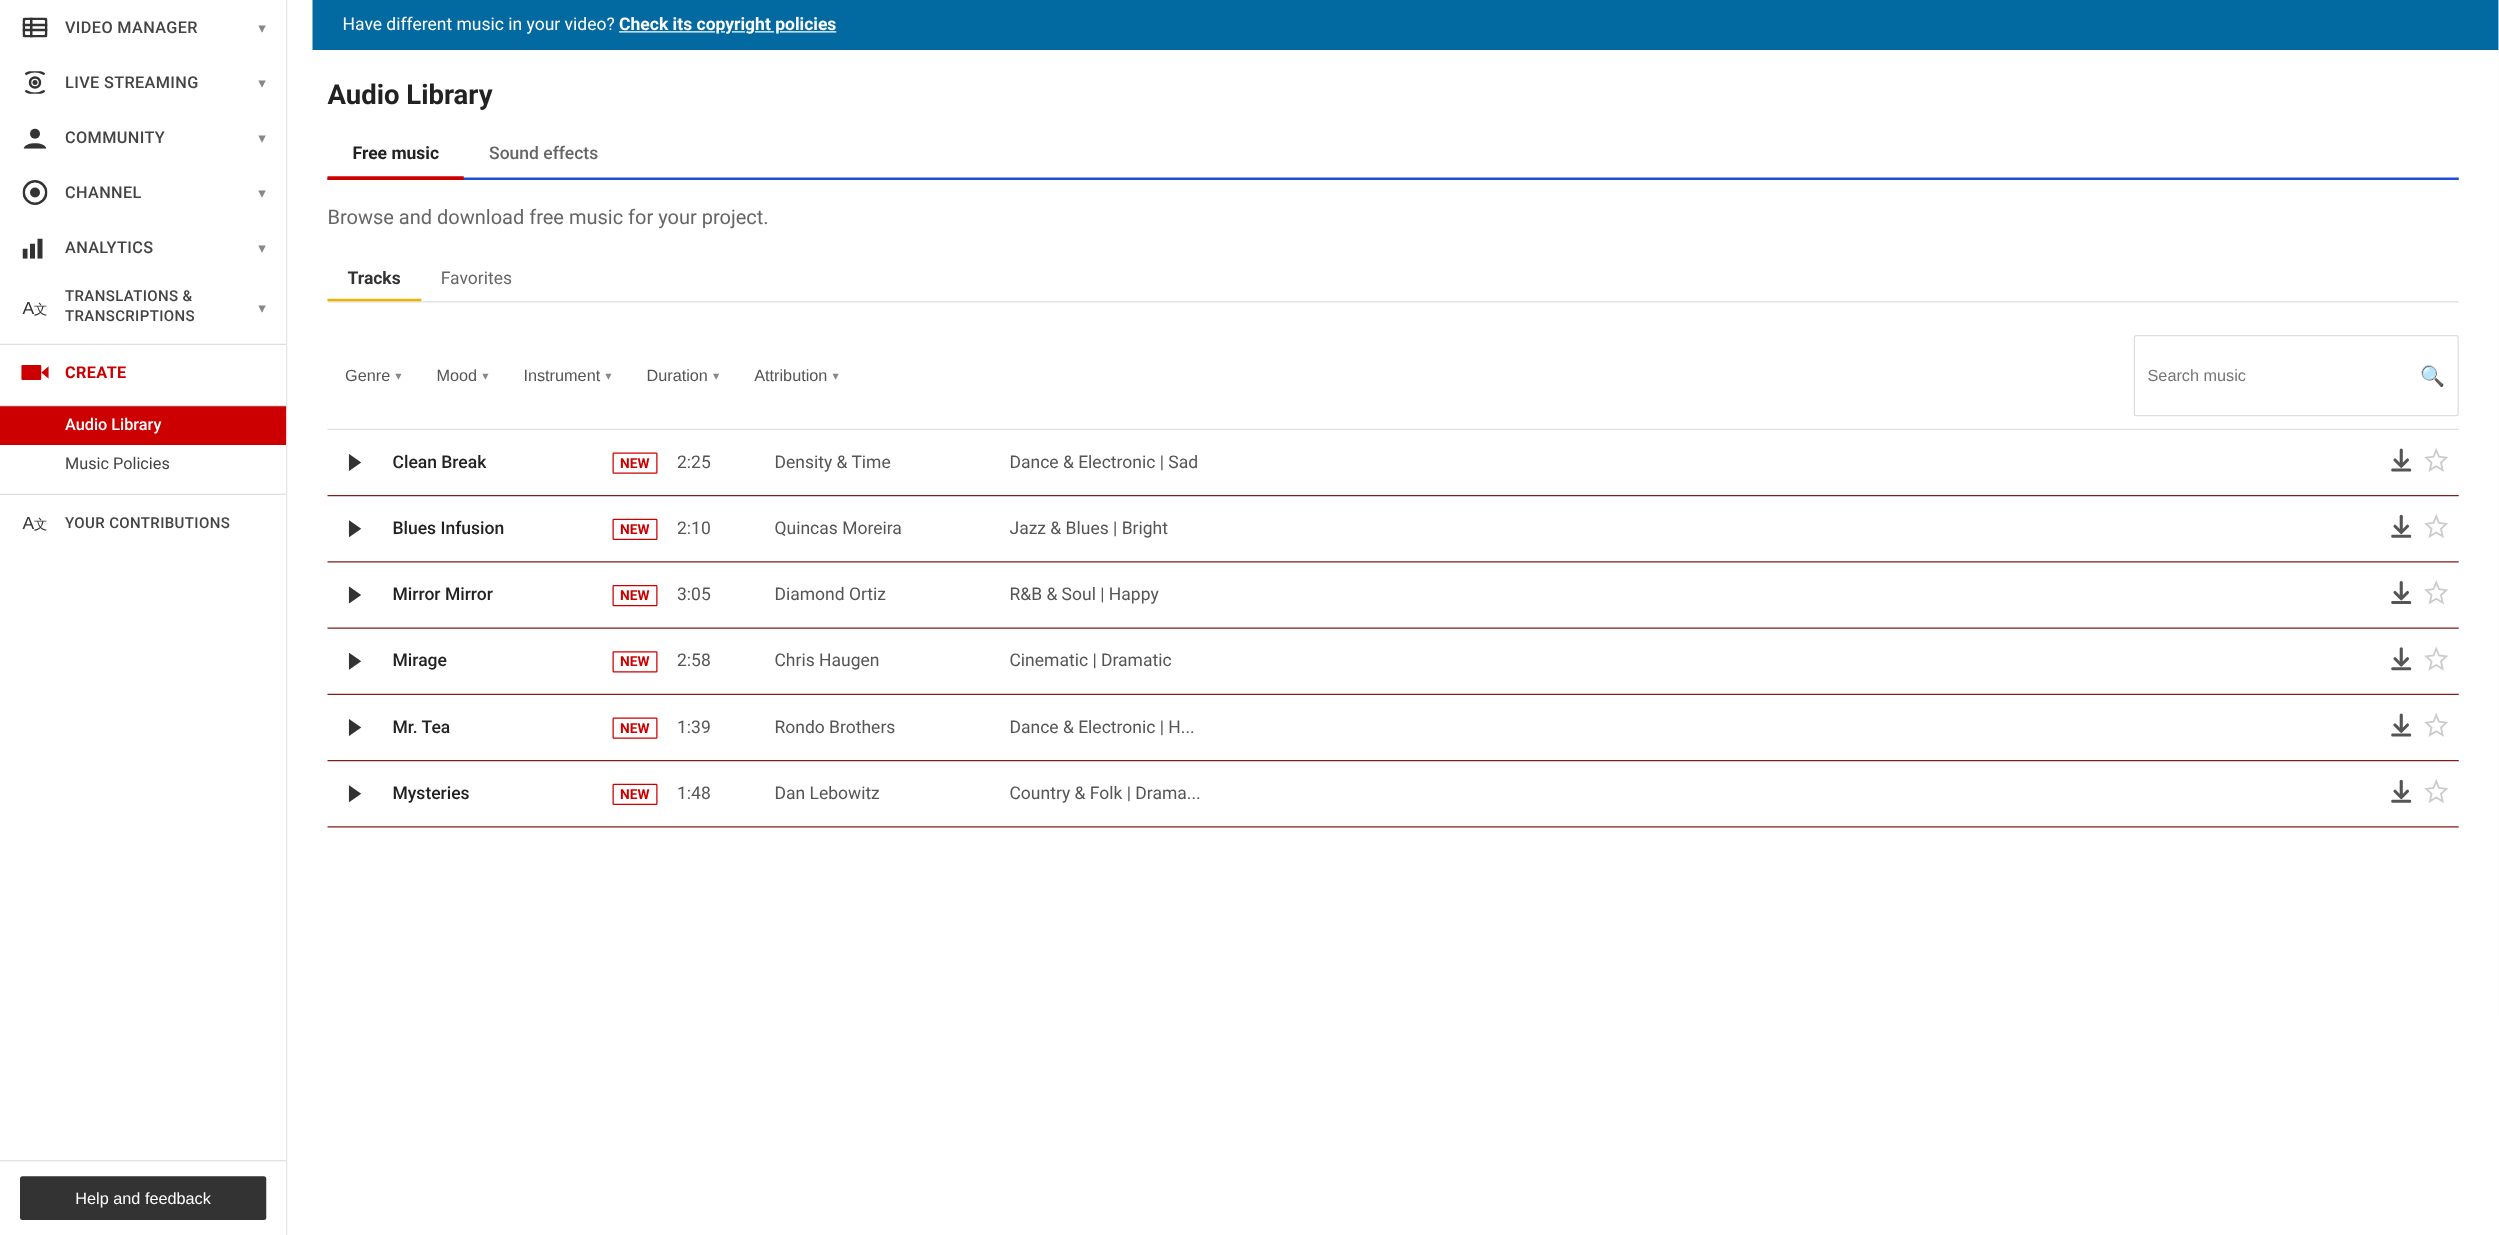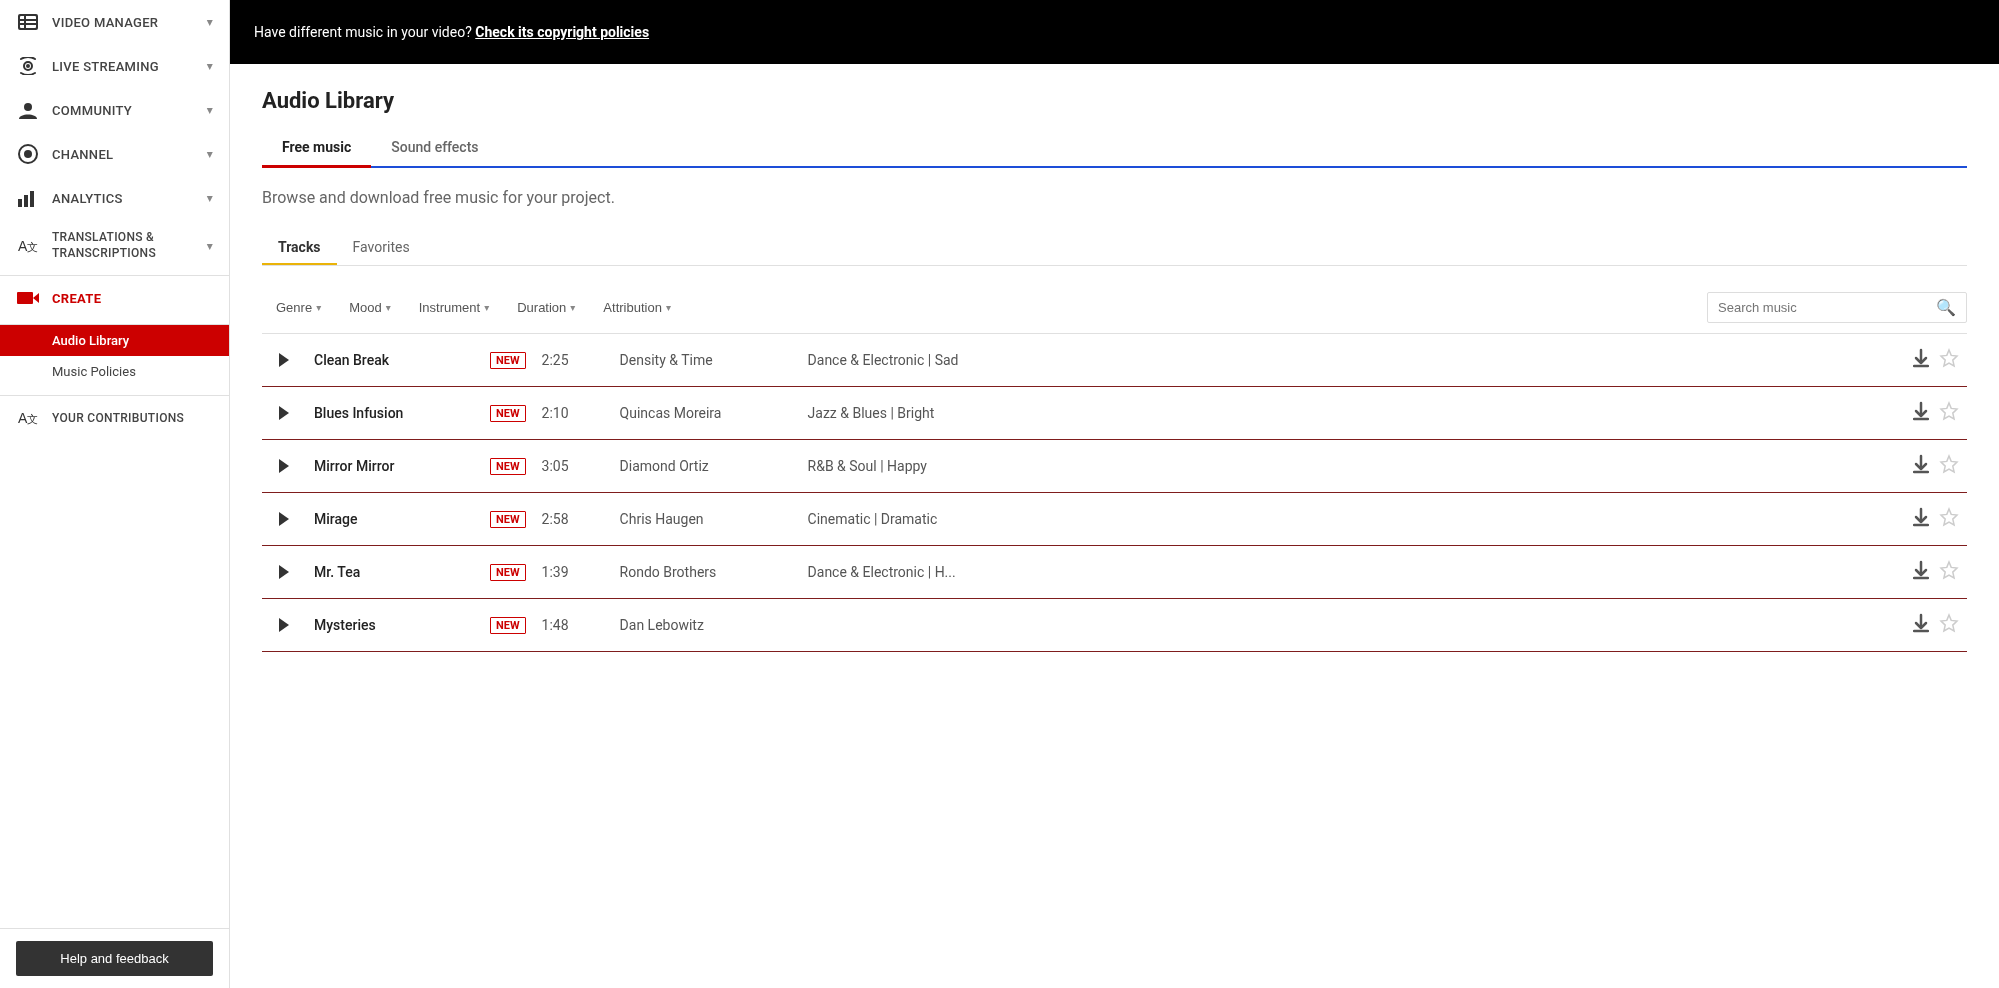--- a/index.html
+++ b/index.html
@@ -92,24 +92,25 @@
     
     #main {
       flex: 1;
       display: flex;
       flex-direction: column;
       overflow-y: auto;
       background: #fff;
     }
 
     .info-banner {
-      background: #000000;
+      background: #0369a1;
       color: #fff;
-      padding: 24px 24px;
+      padding: 12px 24px;
       font-size: 14px;
+      margin-left: 20px;
     }
     .info-banner a {
       color: #fff;
       font-weight: 700;
       text-decoration: underline;
     }
 
     .main-content {
       padding: 24px 32px;
     }
@@ -186,21 +187,21 @@
       border: none;
     }
     .filter-btn .down-arrow { font-size: 10px; color: #888; }
 
     .search-box {
       margin-left: auto;
       display: flex;
       align-items: center;
       border: 1px solid #ddd;
       border-radius: 2px;
-      padding: 5px 10px;
+      padding: 22px 10px;
       background: #fff;
       min-width: 260px;
     }
     .search-box input {
       border: none;
       outline: none;
       font-size: 13px;
       color: #333;
       flex: 1;
       background: transparent;
@@ -574,20 +575,21 @@
         <div class="track-row">
     <div class="play-btn">
       <svg width="10" height="14" viewBox="0 0 10 14" fill="none">
         <polygon points="0,0 10,7 0,14" fill="#333"></polygon>
       </svg>
     </div>
     <div class="track-name">Mysteries</div>
     <div class="new-badge">NEW</div>
     <div class="track-duration">1:48</div>
     <div class="track-artist">Dan Lebowitz</div>
+    <div class="track-genre">Country &amp; Folk | Drama...</div>
     <div class="track-actions">
       <span class="download-btn" title="Download">
         <svg width="16" height="20" viewBox="0 0 16 20" fill="none">
           <path d="M8 2 L8 14" stroke="#555" stroke-width="2.5" stroke-linecap="round"></path>
           <path d="M3 10 L8 15 L13 10" stroke="#555" stroke-width="2.5" stroke-linecap="round" stroke-linejoin="round"></path>
           <path d="M1 18 L15 18" stroke="#555" stroke-width="2.5" stroke-linecap="round"></path>
         </svg>
       </span>
       <span class="star-btn" title="Add to favorites">
         <svg width="20" height="20" viewBox="0 0 20 20" fill="none">

